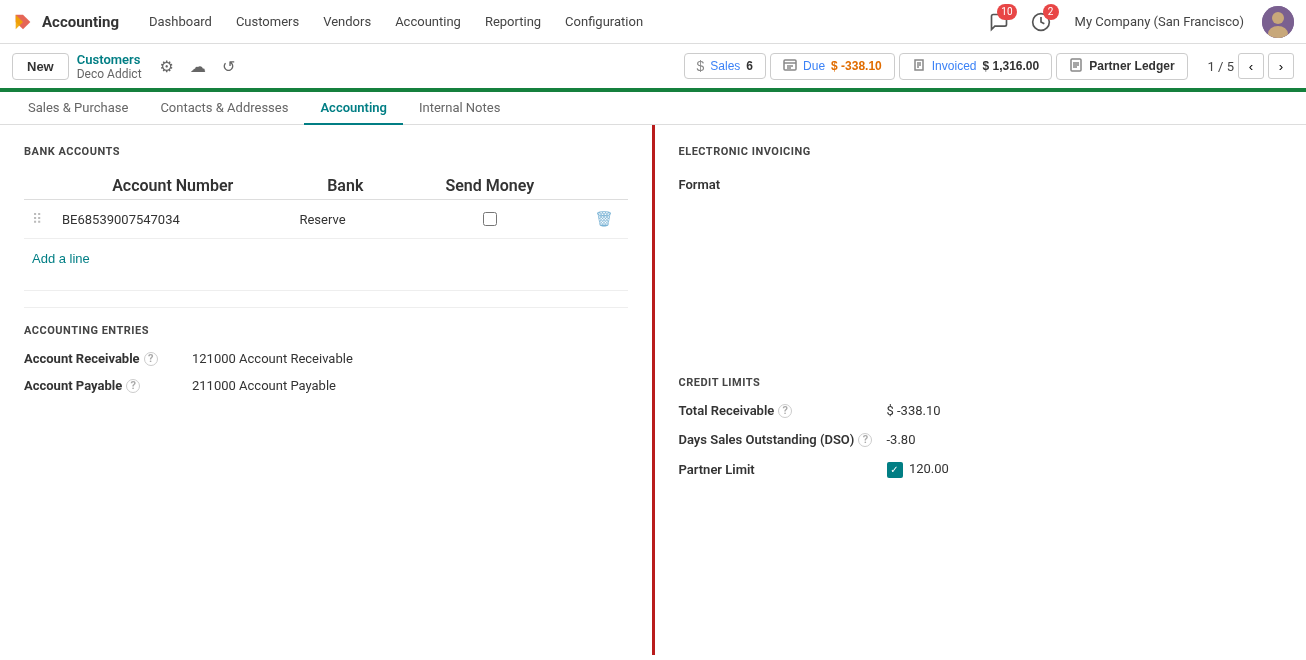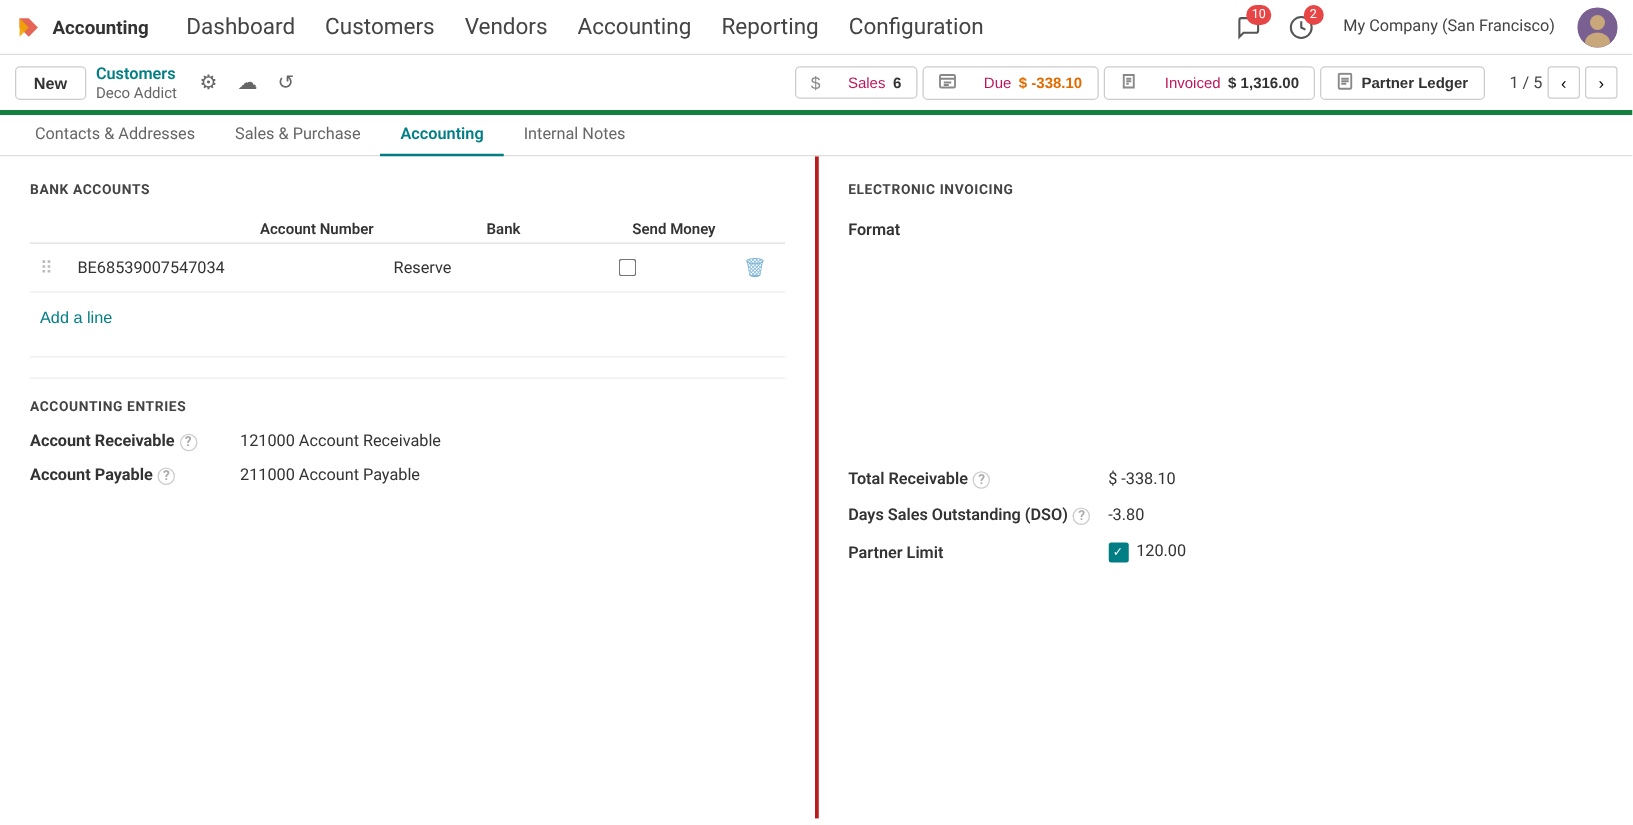--- a/index.html
+++ b/index.html
@@ -7,21 +7,21 @@
 
     
     .top-nav {
       display: flex; align-items: center; height: 44px;
       background: #fff; border-bottom: 1px solid #ddd;
       padding: 0 12px; gap: 4px;
     }
     .top-nav .logo { display: flex; align-items: center; margin-right: 4px; }
     .top-nav .logo svg { width: 22px; height: 22px; }
     .top-nav .app-name { font-weight: 700; font-size: 15px; color: #333; margin-right: 16px; }
-    .nav-link { font-size: 18px; color: #444; padding: 4px 10px; cursor: pointer; text-decoration: none; border-radius: 3px; }
+    .nav-link { font-size: 13px; color: #444; padding: 4px 10px; cursor: pointer; text-decoration: none; border-radius: 3px; }
     .nav-spacer { flex: 1; }
     .nav-icons { display: flex; align-items: center; gap: 10px; }
     .nav-icon-btn { position: relative; cursor: pointer; display: flex; align-items: center; justify-content: center; width: 32px; height: 32px; }
     .nav-badge { position: absolute; top: -2px; right: -2px; background: #e84646; color: #fff; border-radius: 10px; font-size: 10px; padding: 0 4px; min-width: 16px; text-align: center; line-height: 16px; }
     .company-name { font-size: 13px; color: #444; margin: 0 8px; }
     .avatar { width: 32px; height: 32px; border-radius: 50%; background: #8b6fa0; display: flex; align-items: center; justify-content: center; color: #fff; font-size: 13px; cursor: pointer; overflow: hidden; }
 
     
     .action-bar {
       display: flex; align-items: center; height: 48px;
@@ -37,21 +37,21 @@
     .action-tools { display: flex; align-items: center; gap: 4px; margin-left: 4px; }
     .tool-btn { background: none; border: none; cursor: pointer; color: #666; font-size: 16px; padding: 4px 6px; border-radius: 3px; }
     .action-spacer { flex: 1; }
     .stat-buttons { display: flex; align-items: center; gap: 4px; }
     .stat-btn {
       display: flex; align-items: center; gap: 6px;
       border: 1px solid #ccc; border-radius: 4px; padding: 4px 12px;
       cursor: pointer; background: #fff; font-size: 12px; color: #333;
     }
     .stat-btn .stat-icon { color: #888; font-size: 14px; }
-    .stat-btn .stat-label { color: #be185d; margin-left: 16px; }
+    .stat-btn .stat-label { color: #3b82f6; }
     .stat-btn .stat-value { font-weight: 600; color: #333; }
     .stat-btn.negative .stat-value { color: #e06c00; }
     .pagination { display: flex; align-items: center; gap: 4px; margin-left: 12px; font-size: 13px; color: #444; }
     .page-btn { border: 1px solid #ccc; background: #fff; border-radius: 3px; width: 26px; height: 26px; cursor: pointer; display: flex; align-items: center; justify-content: center; }
 
     
     .tabs-bar {
       display: flex; border-bottom: 1px solid #ddd; background: #fff;
       padding: 0 12px;
     }
@@ -75,21 +75,21 @@
 
     
     .section-title {
       font-size: 11px; font-weight: 700; color: #444; letter-spacing: 0.5px;
       text-transform: uppercase; margin-bottom: 14px;
     }
 
     
     .bank-table { width: 100%; border-collapse: collapse; }
     .bank-table th {
-      text-align: right; font-size: 12px; font-weight: 600; color: #333;
+      text-align: center; font-size: 16px; font-weight: 600; color: #333;
       padding: 4px 8px; border-bottom: 1px solid #ddd; margin-left: 12px;
     }
     .bank-table td {
       padding: 8px 8px; font-size: 13px; border-bottom: 1px solid #eee;
       vertical-align: middle;
     }
     .drag-handle { color: #bbb; cursor: grab; font-size: 14px; }
     .checkbox-cell { display: flex; align-items: center; justify-content: center; }
     .delete-btn { color: #7ab3d5; cursor: pointer; font-size: 15px; background: none; border: none; padding: 2px 6px; }
     .add-line-btn {
@@ -223,22 +223,22 @@
     </button>
   </div>
   <div class="pagination">
     <span>1 / 5</span>
     <button class="page-btn">‹</button>
     <button class="page-btn">›</button>
   </div>
 </div>
 
 <div class="tabs-bar">
+  <div class="tab">Sales &amp; Purchase</div>
   <div class="tab">Contacts &amp; Addresses</div>
-  <div class="tab">Sales &amp; Purchase</div>
   <div class="tab active">Accounting</div>
   <div class="tab">Internal Notes</div>
 </div>
 
 <div class="main-content">
 
   <div class="left-panel">
 
     
     <div class="section-title">BANK ACCOUNTS</div>
@@ -299,20 +299,21 @@
       <div class="section-title">ELECTRONIC INVOICING</div>
       <div class="format-row">
         <span class="format-label">Format</span>
         <span style="min-width:200px; height:24px; display:inline-block;"></span>
       </div>
     </div>
 
     <div style="margin-top: 180px;"></div>
 
     <div>
+      <div class="section-title">CREDIT LIMITS</div>
       <div class="credit-row">
         <span class="credit-label">
           <span>Total Receivable</span>
           <i class="help-icon">?</i>
         </span>
         <span class="credit-value negative">$ -338.10</span>
       </div>
       <div class="credit-row">
         <span class="credit-label">
           <span>Days Sales Outstanding (DSO)</span>

